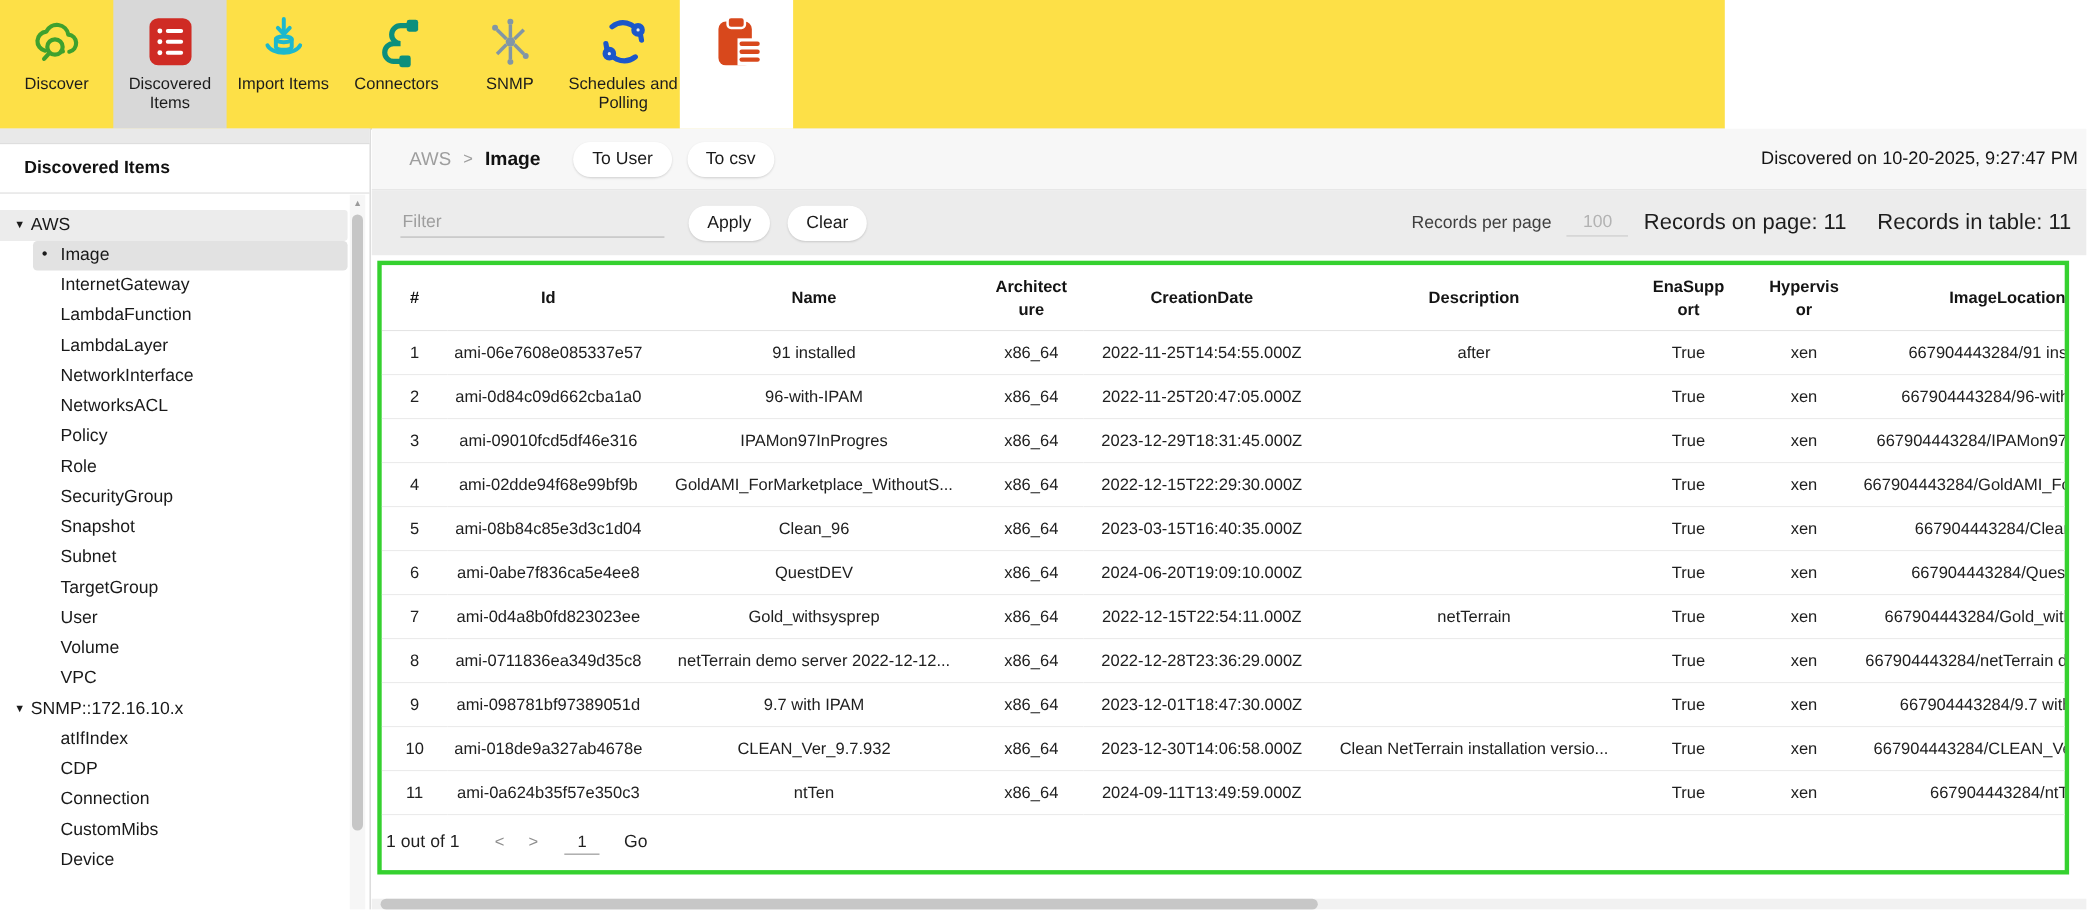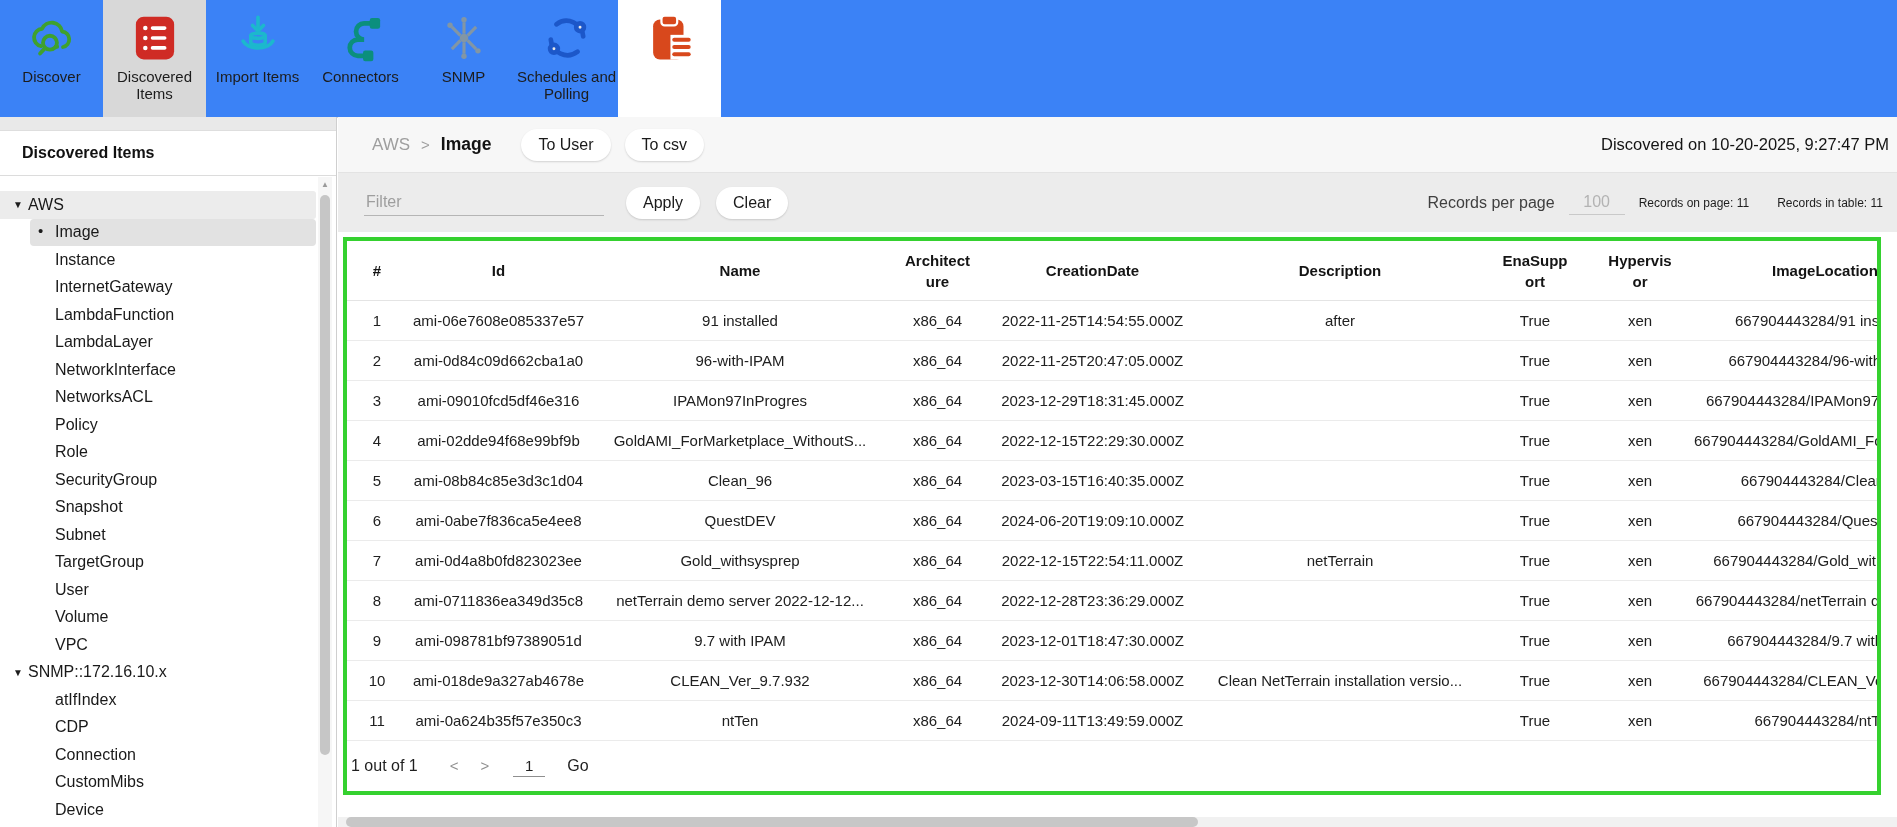--- a/index.html
+++ b/index.html
@@ -1,20 +1,20 @@
 <!DOCTYPE html>
 <html><head>
 <meta charset="utf-8">
 <style>
   html,body{margin:0;padding:0;background:#fff;}
   .app{position:relative;width:1897px;height:827px;overflow:hidden;background:#fff;
        font-family:"Liberation Sans",sans-serif;color:#1c1c1c;}
 
   
-  .toolbar{position:absolute;left:0;top:0;width:1897px;height:117px;background:#3b82f6;
+  .toolbar{position:absolute;left:0;top:0;width:1568px;height:117px;background:#fde047;
            border-bottom:1px solid #d6d6d6;display:flex;}
   .tb-item{width:103px;display:flex;flex-direction:column;align-items:center;padding-top:11px;cursor:pointer;}
   .tb-item.selected{background:#d8d8d8;}
   .tb-item.highlighted{background:#ffffff;gap:48px;}
   .tb-icon svg{width:54px;height:54px;display:block;}
   .tb-label{font-size:15px;line-height:1.15;color:#1c1c1c;text-align:center;margin-top:3px;}
 
   
   .sidebar{position:absolute;left:0;top:117px;width:337px;height:710px;background:#fff;
            border-right:1px solid #cfcfcf;box-sizing:border-box;}
@@ -48,21 +48,21 @@
   .filterbar{position:absolute;left:0;top:56px;right:0;height:59px;background:#ececec;
              display:flex;align-items:center;padding:0 10px 0 26px;box-sizing:border-box;}
   .filter-input{width:236px;background:transparent;border:none;border-bottom:1px solid #b5b5b5;
                 font-size:16px;color:#1d4ed8;padding:4px 2px;font-family:"Liberation Sans",sans-serif;outline:none;}
   .filter-input::placeholder{color:#9e9e9e;}
   .filterbar .pill{margin-left:22px;}
   .filterbar .pill + .pill{margin-left:16px;}
   .rpp-label{font-size:16px;color:#3f3f3f;}
   .rpp-input{width:56px;background:transparent;border:none;border-bottom:1px solid #c9c9c9;text-align:center;
              font-size:16px;color:#b3b3b3;margin:0 14px;padding:3px 0;font-family:"Liberation Sans",sans-serif;outline:none;}
-  .rec-count{font-size:12px;color:#1d1d1d;margin-right:28px;white-space:nowrap;}
+  .rec-count{font-size:20px;color:#1d1d1d;margin-right:28px;white-space:nowrap;}
   .rec-count:last-child{margin-right:4px;}
 
   .grid-box{position:absolute;left:5px;top:120px;width:1530px;height:550px;border:4px solid #35d12f;
             background:#fff;overflow:hidden;}
   table.grid{border-collapse:collapse;table-layout:fixed;width:1613px;}
   table.grid th{height:59px;border-bottom:1px solid #e4e4e4;font-size:15px;font-weight:bold;color:#141414;
                 text-align:center;vertical-align:middle;padding:0 4px;cursor:pointer;}
   table.grid th .wrapnarrow{display:inline-block;word-break:break-all;line-height:1.4;vertical-align:middle;}
   table.grid td{height:39px;border-bottom:1px solid #ebebeb;font-size:15px;color:#202020;text-align:center;
                 vertical-align:middle;white-space:nowrap;overflow:hidden;padding:0 4px;}
@@ -177,23 +177,20 @@
     <div class="sidebar-topstrip"></div>
     <div class="sidebar-title">Discovered Items</div>
     <div class="tree" id="tree">
         <div class="tree-row group band">
           <span class="arrow">▼</span>
           <span class="label">AWS</span>
         </div>
         <div class="tree-row child sel">
           <span class="bullet">•</span>
           <span class="label">Image</span>
-        </div>
-        <div class="tree-row child">
-          <span class="label">Instance</span>
         </div>
         <div class="tree-row child">
           <span class="label">InternetGateway</span>
         </div>
         <div class="tree-row child">
           <span class="label">LambdaFunction</span>
         </div>
         <div class="tree-row child">
           <span class="label">LambdaLayer</span>
         </div>

